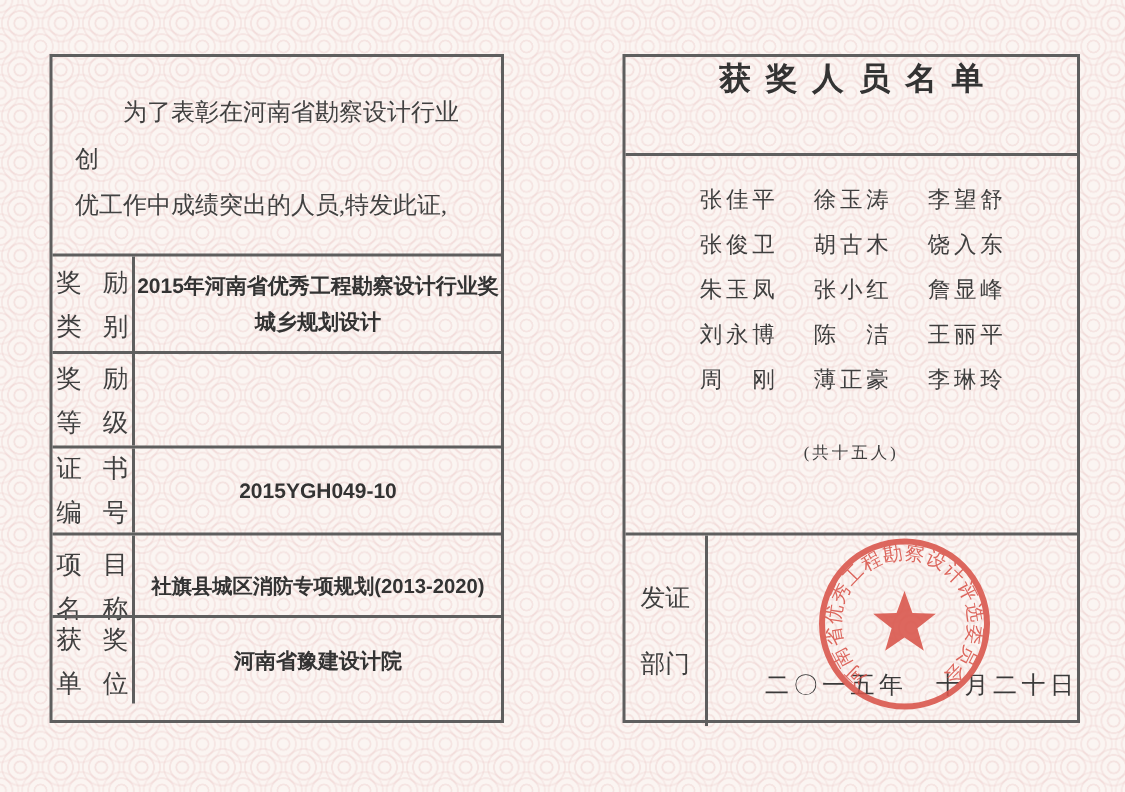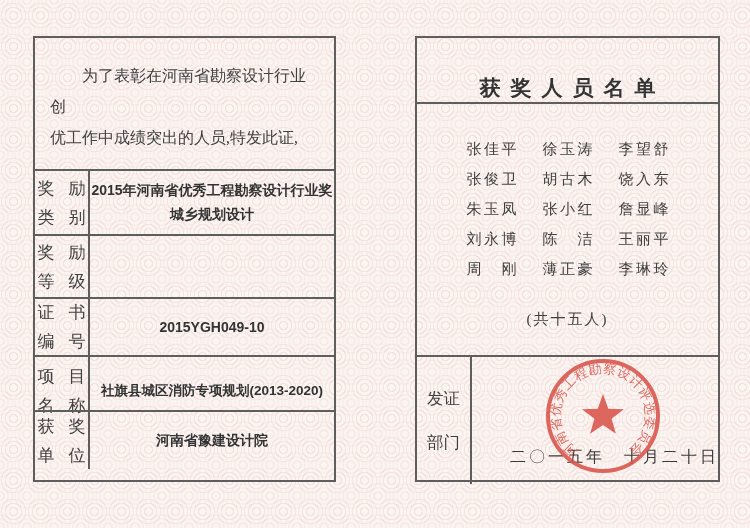--- a/index.html
+++ b/index.html
@@ -34,28 +34,28 @@
        display:flex;flex-direction:column;justify-content:center;align-items:center;gap:6px;
        font-size:17px;color:#3f3f3f;}
   .lbl span{display:block;width:48px;text-align:justify;text-align-last:justify;}
   .lval{flex:1;display:flex;flex-direction:column;justify-content:center;align-items:center;gap:5px;
         font-family:"Liberation Sans", sans-serif;font-weight:700;color:#333;
         font-size:13.5px;line-height:1.35;}
   .lval .v-big{font-size:14px;}
 
   
   .title-row{position:absolute;left:0;top:0;width:100%;height:66px;box-sizing:border-box;
-             border-bottom:2px solid #5e5e5e;display:flex;align-items:flex-end;justify-content:center;}
+             border-bottom:2px solid #5e5e5e;display:flex;align-items:flex-start;justify-content:center;}
   .cert-title{font-size:21px;font-weight:600;letter-spacing:10px;text-indent:10px;color:#333;}
-  .names-area{position:absolute;left:0;top:68px;width:100%;height:249px;box-sizing:border-box;
+  .names-area{position:absolute;left:0;top:52px;width:100%;height:249px;box-sizing:border-box;
               padding-top:34px;display:flex;flex-direction:column;align-items:center;}
   .name-row{display:flex;justify-content:center;margin-bottom:11px;}
   .name{display:block;width:50px;margin:0 13px;font-size:15px;color:#3f3f3f;
         text-align:justify;text-align-last:justify;}
-  .total-note{margin-top:20px;font-size:15px;letter-spacing:2px;color:#3f3f3f;}
+  .total-note{margin-top:20px;font-size:11px;letter-spacing:2px;color:#3f3f3f;}
   .brow{position:absolute;left:0;top:317px;width:100%;height:129px;box-sizing:border-box;
         border-top:2px solid #5e5e5e;display:flex;}
   .issuer-cell{width:55px;box-sizing:border-box;border-right:2px solid #5e5e5e;
                display:flex;flex-direction:column;align-items:center;justify-content:center;gap:22px;
                font-size:16.5px;color:#3f3f3f;}
   .issue-cell{flex:1;position:relative;}
   .issue-date{position:absolute;left:38px;top:90px;font-size:16px;letter-spacing:3px;color:#3a3a3a;white-space:nowrap;}
   .seal{position:absolute;left:72px;top:0px;width:118px;height:118px;opacity:.88;z-index:2;}
   .seal text{fill:#d9544a;font-family:"Liberation Serif", serif;}
 </style>

